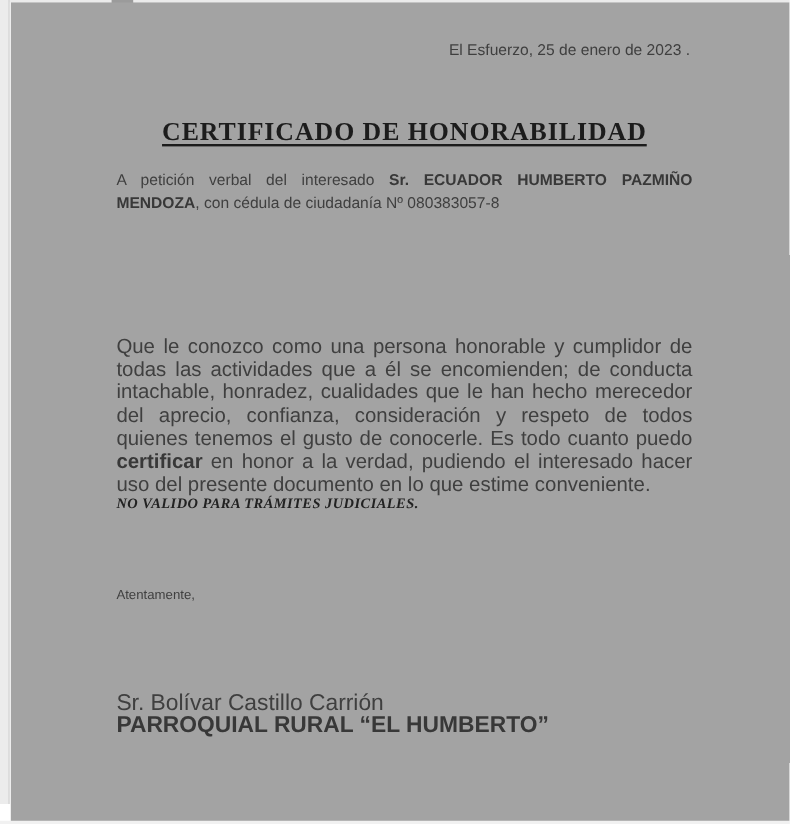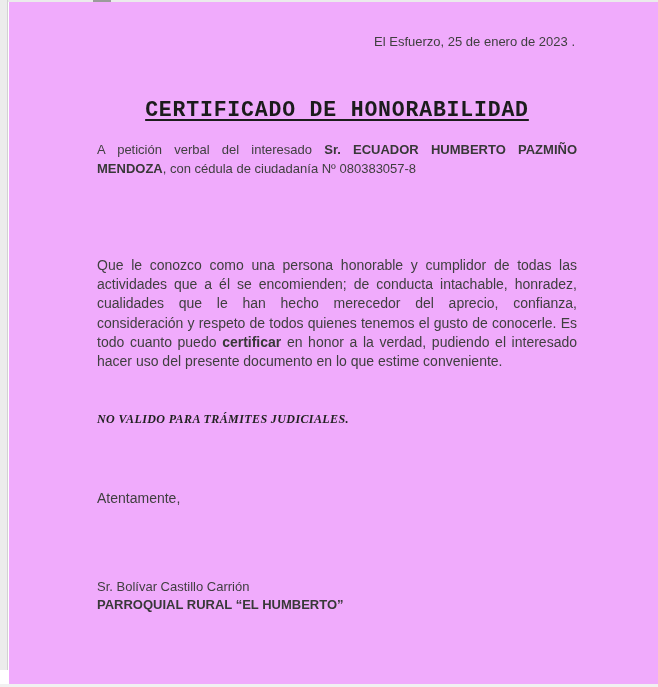--- a/index.html
+++ b/index.html
@@ -34,37 +34,37 @@
   }
   .bottom-strip {
     position: absolute; left: 0; bottom: 0;
     width: 658px; height: 3px;
     background: #f1f1f1;
   }
   
   .doc-page {
     position: absolute; left: 9px; top: 2px;
     width: 649px; height: 682px;
-    background: #f0abfc;
+    background: #a3a3a3;
   }
   .content {
     position: absolute; left: 88px; top: 0;
     width: 480px; height: 682px;
     color: #3c3c3c;
   }
   .date-line {
     position: absolute; top: 32px; left: 0; right: 2px;
     text-align: right;
     font-size: 13px;
     color: #3f3f3f;
   }
   .doc-title {
     position: absolute; top: 96px; left: 0; right: 0;
     text-align: center;
-    font-family: Liberation Mono, monospace;
+    font-family: Liberation Serif, serif;
     font-weight: bold;
     font-size: 21.5px;
     letter-spacing: 0.8px;
     color: #1c1c1c;
     text-decoration: underline;
     text-decoration-thickness: 2px;
     text-underline-offset: 3px;
   }
   .intro-par {
     position: absolute; top: 138px; left: 0; right: 0;
@@ -80,43 +80,43 @@
     font-family: "Liberation Serif", serif;
     font-weight: bold;
     font-size: 21.5px;
     letter-spacing: 0.8px;
     color: #1c1c1c;
     text-decoration: underline;
     text-decoration-thickness: 2px;
     text-underline-offset: 3px;
   }
   .body-par {
-    position: absolute; top: 254px; left: 0; right: 0;
+    position: absolute; top: 277px; left: 0; right: 0;
     text-align: justify;
-    font-size: 14px;
+    font-size: 17px;
     line-height: 19.2px;
     color: #3f3f3f;
   }
   .disclaimer {
     position: absolute; top: 410px; left: 0; right: 0;
     font-family: "Liberation Serif", serif;
     font-weight: bold;
     font-style: italic;
     font-size: 12px;
     letter-spacing: 0.4px;
     color: #222222;
   }
   .closing {
     position: absolute; top: 488px; left: 0;
-    font-size: 14px;
+    font-size: 11px;
     color: #3f3f3f;
   }
   .signature {
     position: absolute; top: 576px; left: 0; right: 0;
-    font-size: 13px;
+    font-size: 19px;
     line-height: 18px;
     color: #3f3f3f;
   }
   .signature .sig-bold { font-weight: bold; color: #383838; }
 </style>
 </head>
 <body>
 
 <div class="viewport">
 

